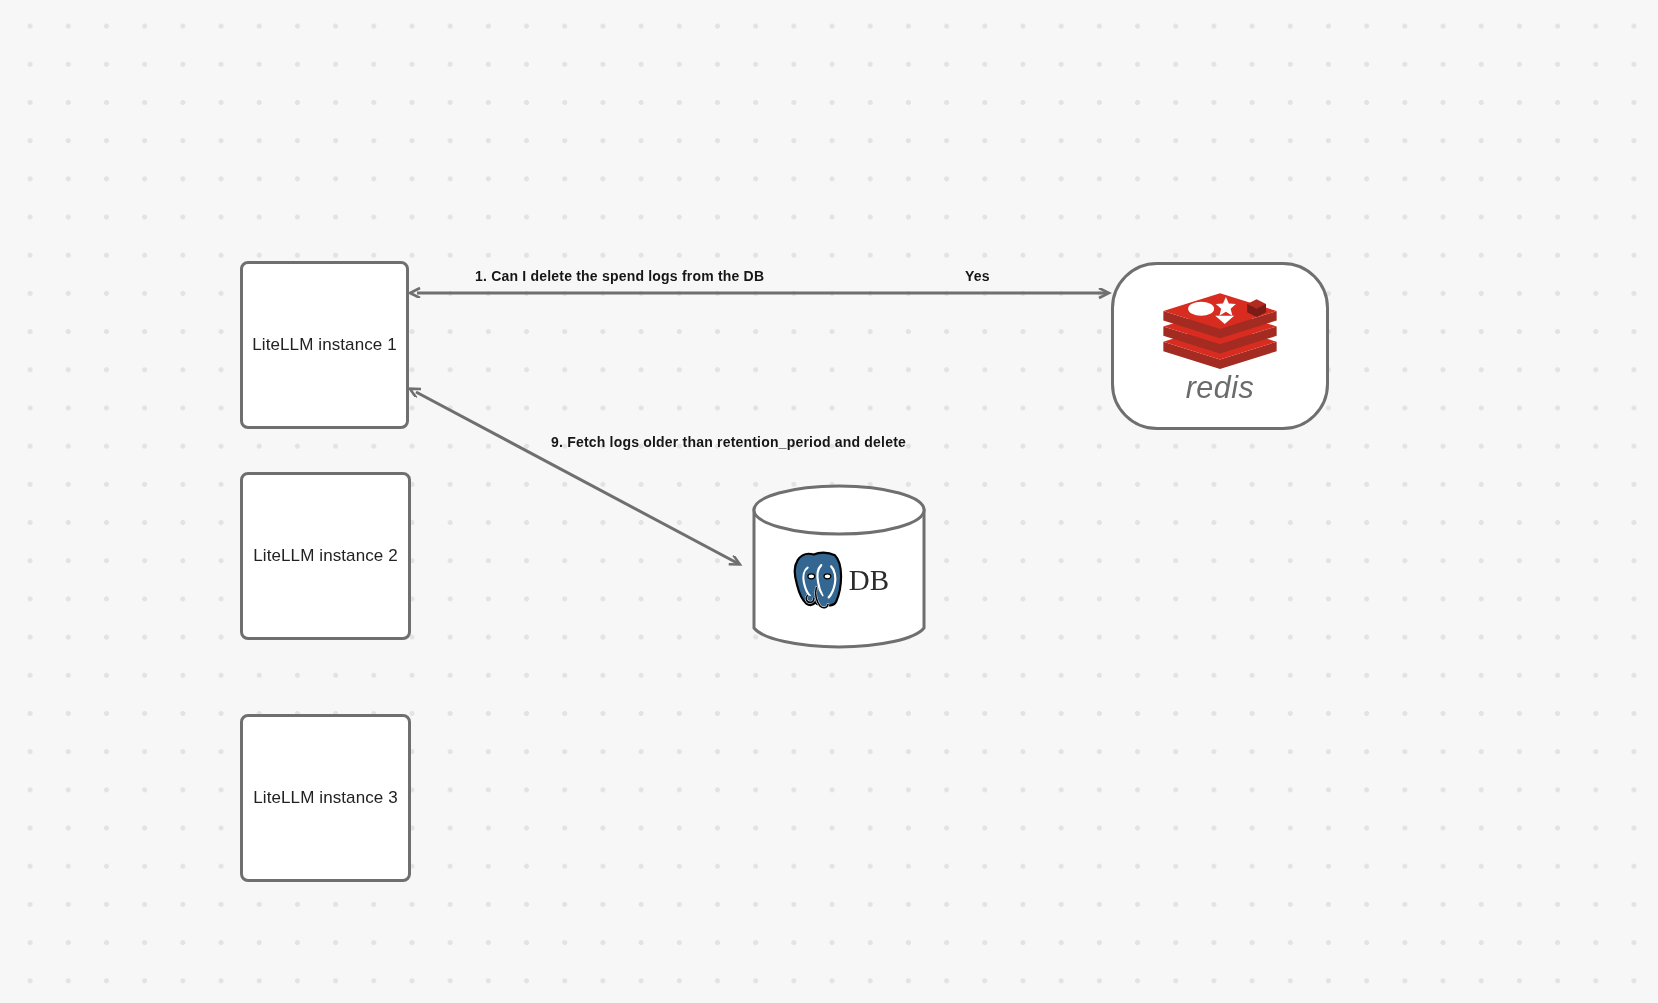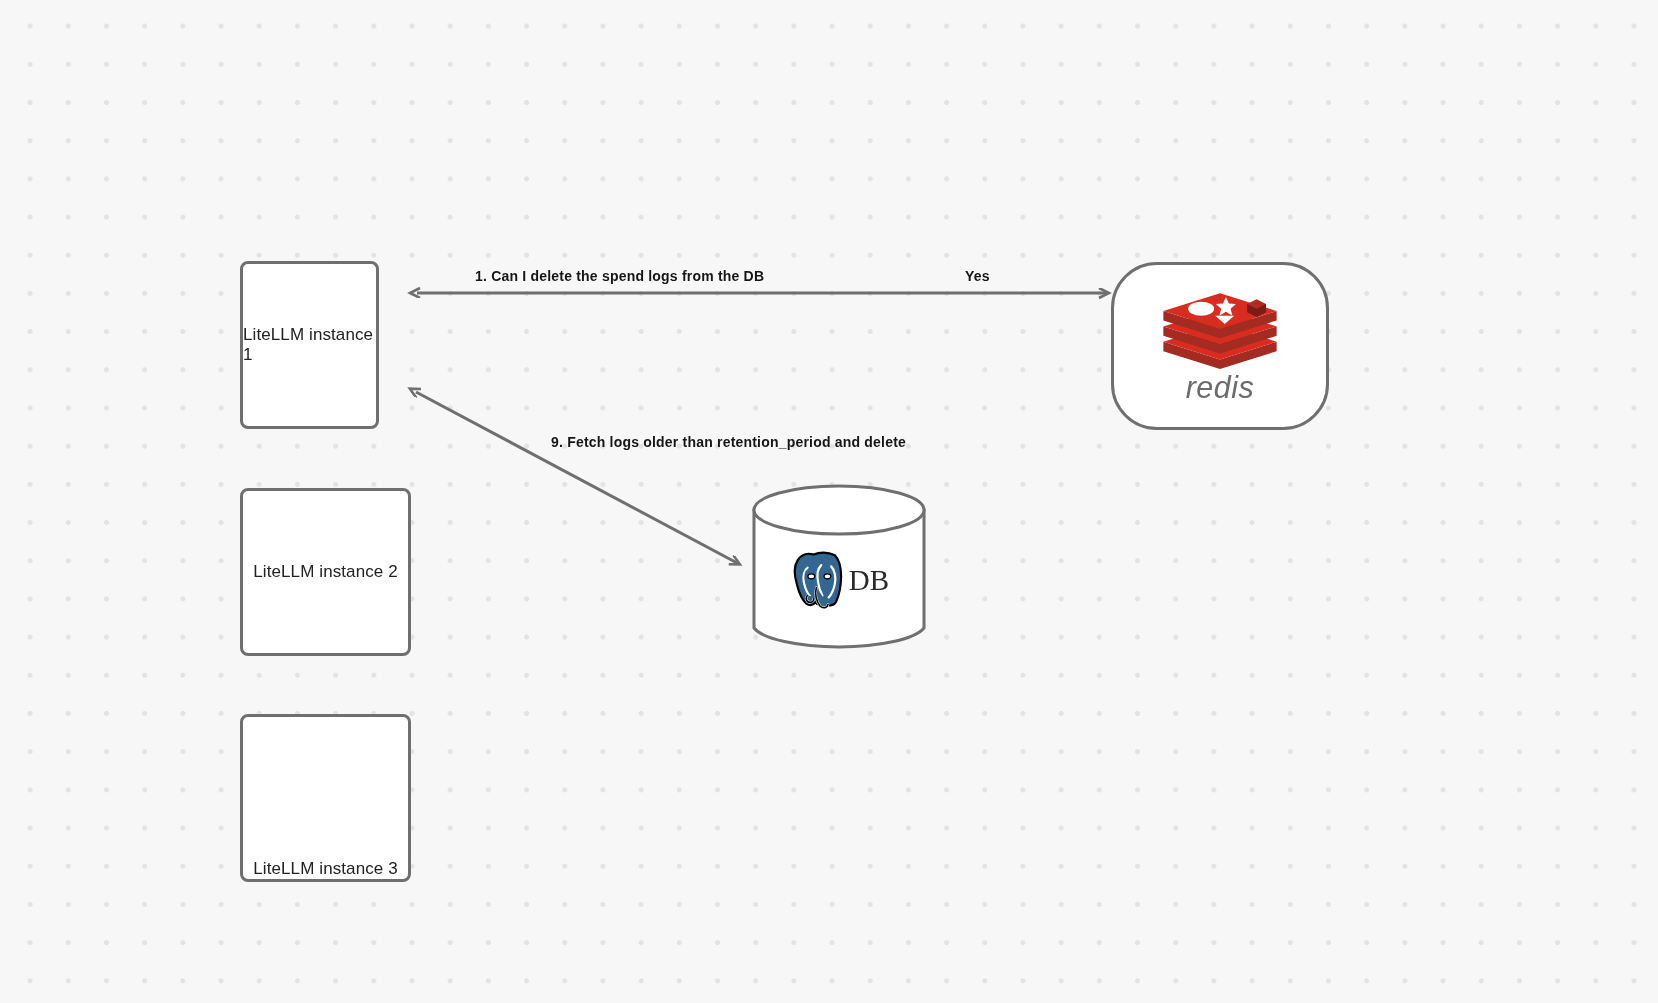--- a/index.html
+++ b/index.html
@@ -30,23 +30,23 @@
     display: flex;
     align-items: center;
     justify-content: center;
   }
   .node-label {
     font-size: 17px;
     color: #222222;
     font-family: "Liberation Sans", sans-serif;
     letter-spacing: 0.1px;
   }
-  #inst1 { left: 240px; top: 261px; width: 139px; height: 168px; }
-  #inst2 { left: 240px; top: 488px; width: 171px; height: 168px; }
-  #inst3 { left: 240px; top: 714px; width: 171px; height: 168px; align-items: flex-end; }
+  #inst1 { left: 240px; top: 261px; width: 169px; height: 168px; }
+  #inst2 { left: 240px; top: 472px; width: 171px; height: 168px; }
+  #inst3 { left: 240px; top: 714px; width: 171px; height: 168px; }
 
   #redis-node {
     position: absolute;
     left: 1111px; top: 262px; width: 218px; height: 168px;
     background: #ffffff;
     border: 3px solid #6f6f6f;
     border-radius: 46px;
     display: flex;
     flex-direction: column;
     align-items: center;

